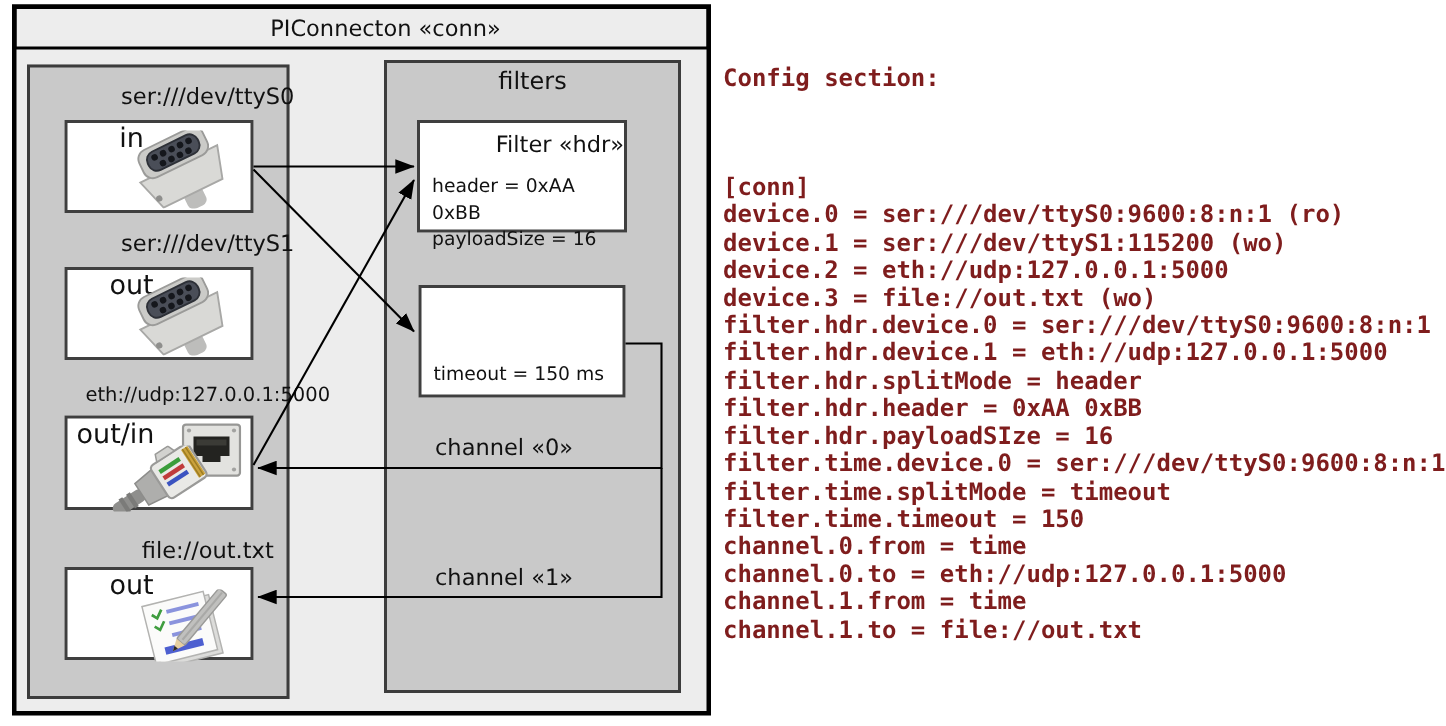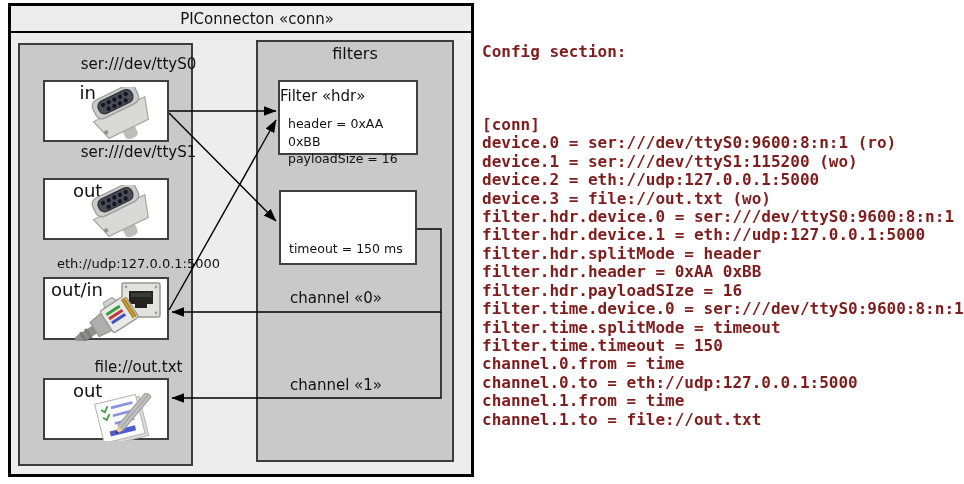--- a/index.html
+++ b/index.html
@@ -25,21 +25,21 @@
   .dev-label { left:18px; width:175px; text-align:center; font-size:15px;margin-left:33px; }
   .dev-label.small { font-size:13px; }
   .dev-box { left:43px; width:126px; background:#fff; border:2px solid #3f3f3f; }
   .dev-dir { position:absolute; top:1px; left:0; width:70%; text-align:center;
              font-size:18px; line-height:20px; }
   .dev-dir.tl { left:6px; width:auto; text-align:left; }
 
   
   .filter-box { background:#fff; border:2px solid #3f3f3f; }
   .filter-title { position:absolute; top:5px; left:0; right:0;
-                  text-align:left; font-size:15px; }
+                  text-align:right; font-size:15px; }
   .filter-props { position:absolute; left:8px; right:4px;
                   font-size:12.5px; line-height:17.5px; }
 
   .channel-label { left:290px; width:127px; text-align:left; font-size:15px; }
 
   
   .wires { left:0; top:0; width:964px; height:484px; z-index:6; pointer-events:none; }
 
   
   .config { left:482px; top:6px; width:480px;
@@ -73,21 +73,21 @@
       <circle cx="65" cy="13" r="2.6" fill="#15171c"></circle>
       <circle cx="39" cy="20" r="2.6" fill="#15171c"></circle>
         <circle cx="46.5" cy="20" r="2.6" fill="#15171c"></circle>
       <circle cx="54" cy="20" r="2.6" fill="#15171c"></circle>
         <circle cx="61.5" cy="20" r="2.6" fill="#15171c"></circle>
       <circle cx="24" cy="44" r="2.5" fill="#8f8f8d"></circle>
     </g>
   </svg>
 </div>
 
-<div class="abs dev-label" style="top:143px;">ser:///dev/ttyS1</div>
+<div class="abs dev-label" style="top:153px;">ser:///dev/ttyS1</div>
 <div class="abs dev-box" style="top:178px;height:62px;">
   <div class="dev-dir">out</div>
   <svg class="icon" style="right:2px;bottom:1px;" width="88" height="52" viewBox="0 0 100 62">
     <g transform="rotate(-26 50 31)">
       <rect x="42" y="48" width="16" height="16" rx="5" fill="#bdbdbb"></rect>
       <polygon points="16,26 84,26 76,52 24,52" fill="#d9d9d6" stroke="#a8a8a6" stroke-width="1.5"></polygon>
       <rect x="22" y="4" width="56" height="24" rx="8" fill="#cbcbc8" stroke="#9b9b99" stroke-width="1.5"></rect>
       <rect x="28" y="8" width="44" height="16" rx="7" fill="#4a4e58" stroke="#2d3037" stroke-width="1.5"></rect>
       <circle cx="35" cy="13" r="2.6" fill="#15171c"></circle>
         <circle cx="42.5" cy="13" r="2.6" fill="#15171c"></circle>

